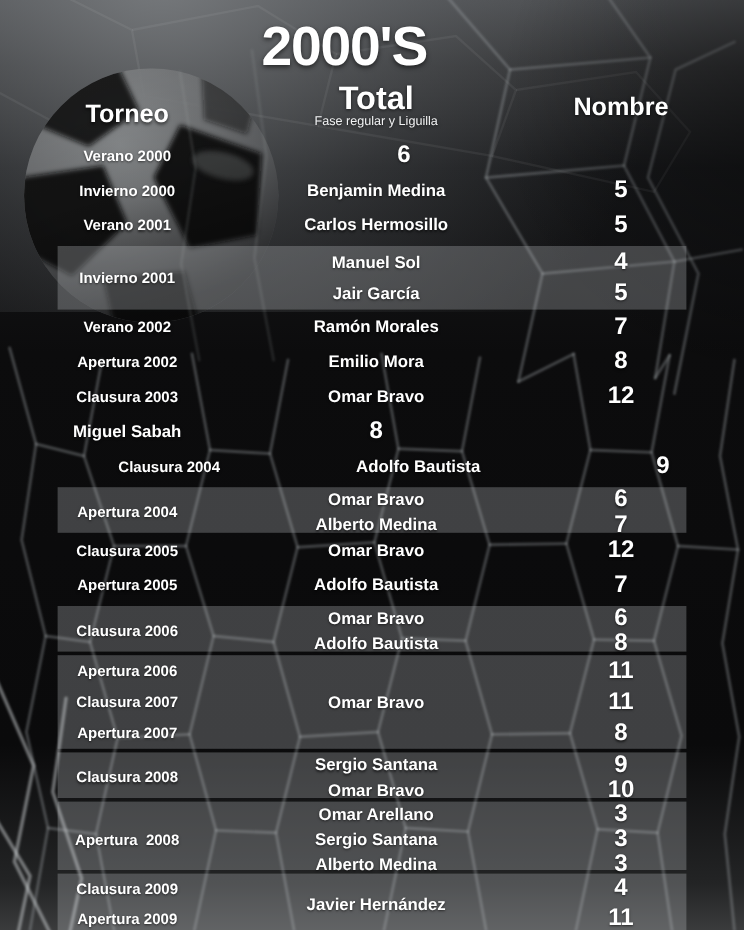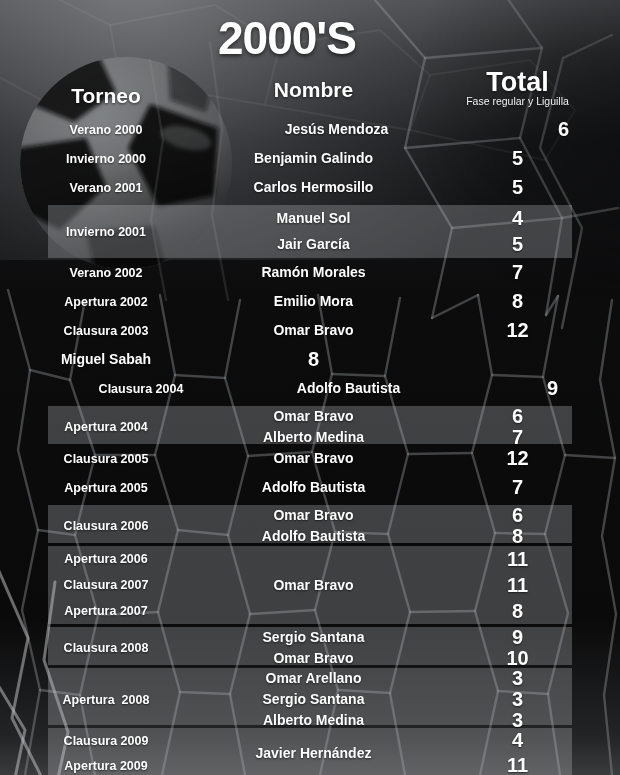--- a/index.html
+++ b/index.html
@@ -169,45 +169,42 @@
       <path d="M-5,680 L25,730 L15,778"></path>
     </g>
     <rect x="380" y="0" width="240" height="300" fill="url(#trdark)"></rect>
   </svg>
 
   <div class="content">
     <div class="title">2000'S</div>
 
     <div class="head">
       <div class="hcell">Torneo</div>
-      <div class="hcell nombre-h">Nombre</div>
       <div class="hcell">
         <div class="total-head">Total</div>
         <div class="total-sub">Fase regular y Liguilla</div>
       </div>
+      <div class="hcell nombre-h">Nombre</div>
     </div>
 
     <div id="rows">
         <div class="row" style="height: 29px; gap: 23px;">
           <div class="c torneo-cell">
             <div class="torneo-label">Verano 2000</div>
           </div>
-          <div class="c nombre-cell">
-            <div class="player-name">Jesús Mendoza</div>
-          </div>
           <div class="c total-cell">
             <div class="total-value">6</div>
           </div>
         </div>
         <div class="row" style="height: 29px;">
           <div class="c torneo-cell">
             <div class="torneo-label">Invierno 2000</div>
           </div>
           <div class="c nombre-cell">
-            <div class="player-name">Benjamin Galindo</div>
+            <div class="player-name">Benjamin Medina</div>
           </div>
           <div class="c total-cell">
             <div class="total-value">5</div>
           </div>
         </div>
         <div class="row" style="height: 29px;">
           <div class="c torneo-cell">
             <div class="torneo-label">Verano 2001</div>
           </div>
           <div class="c nombre-cell">

